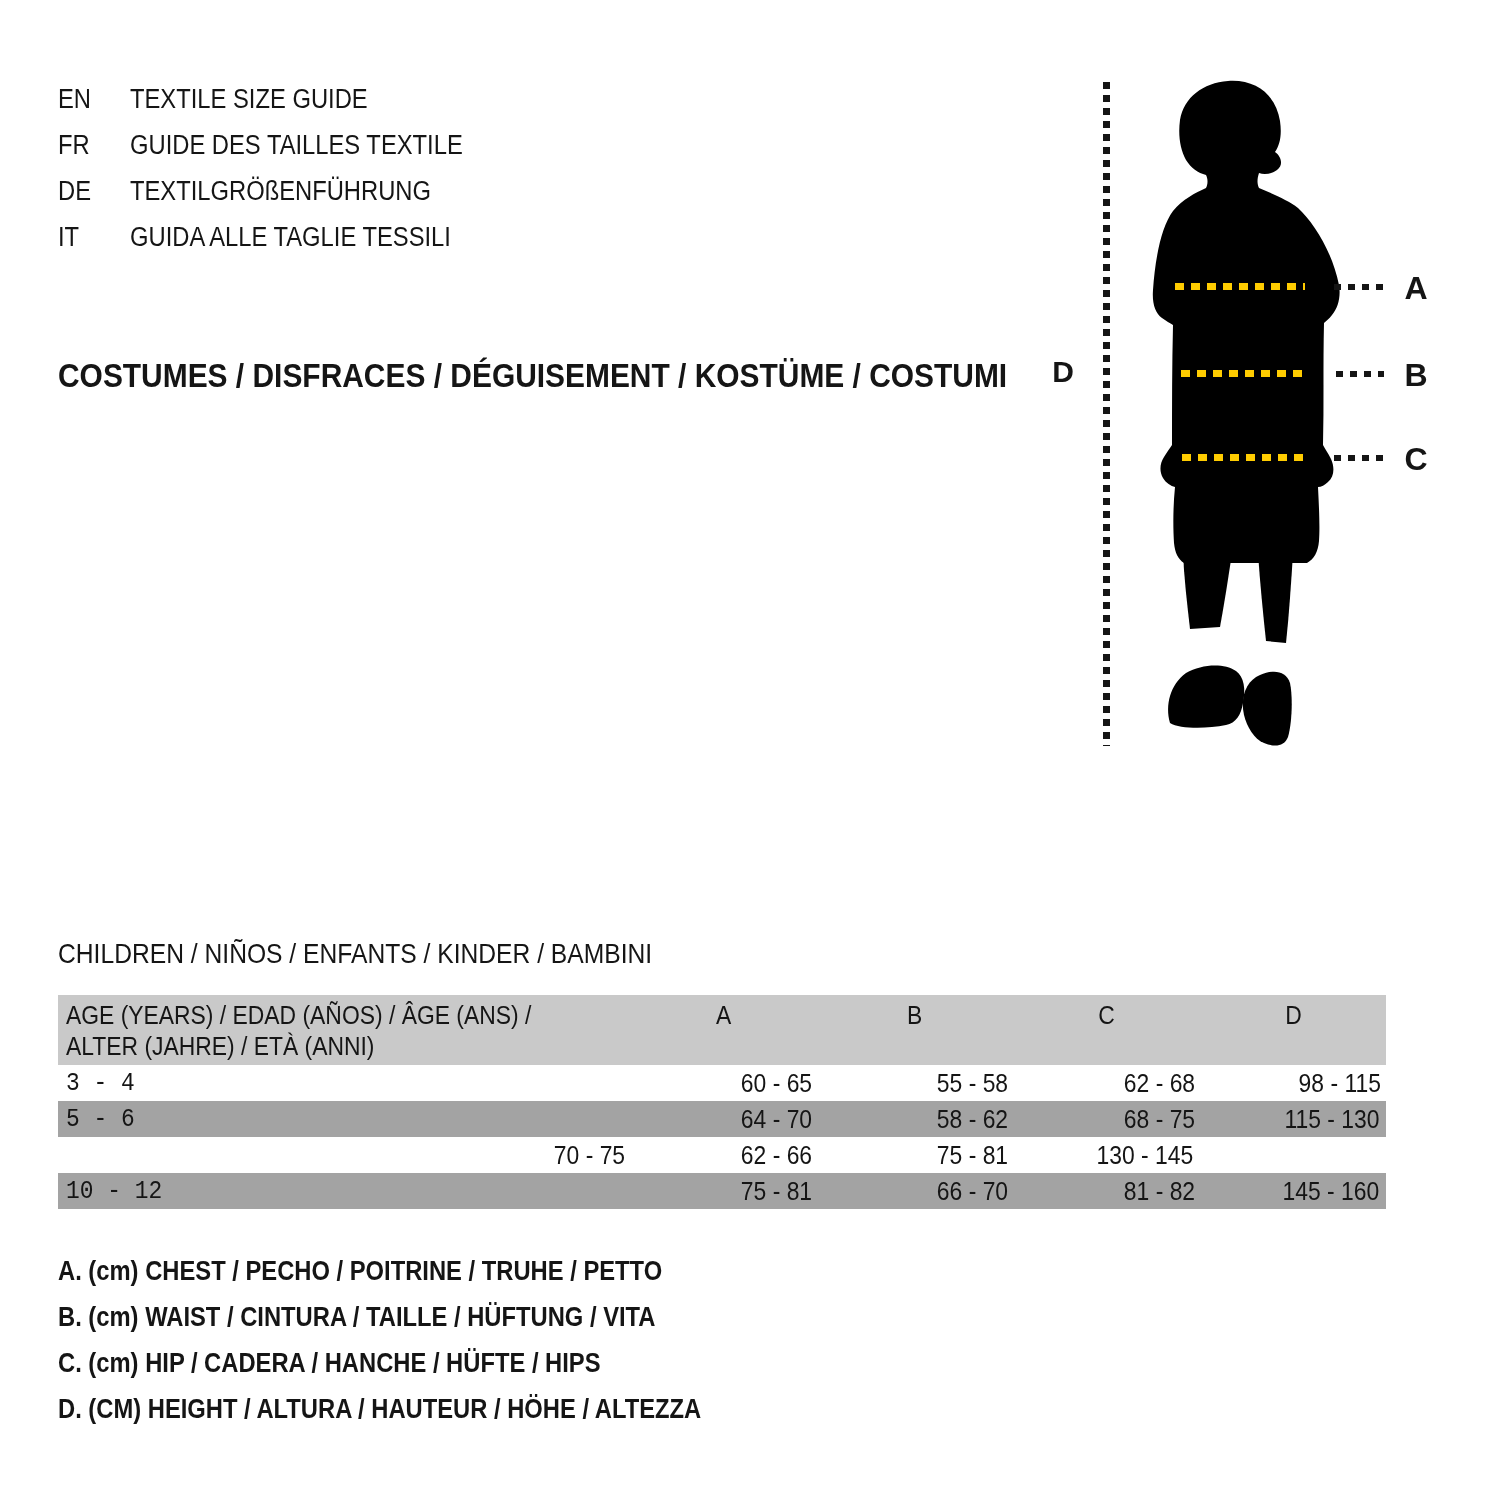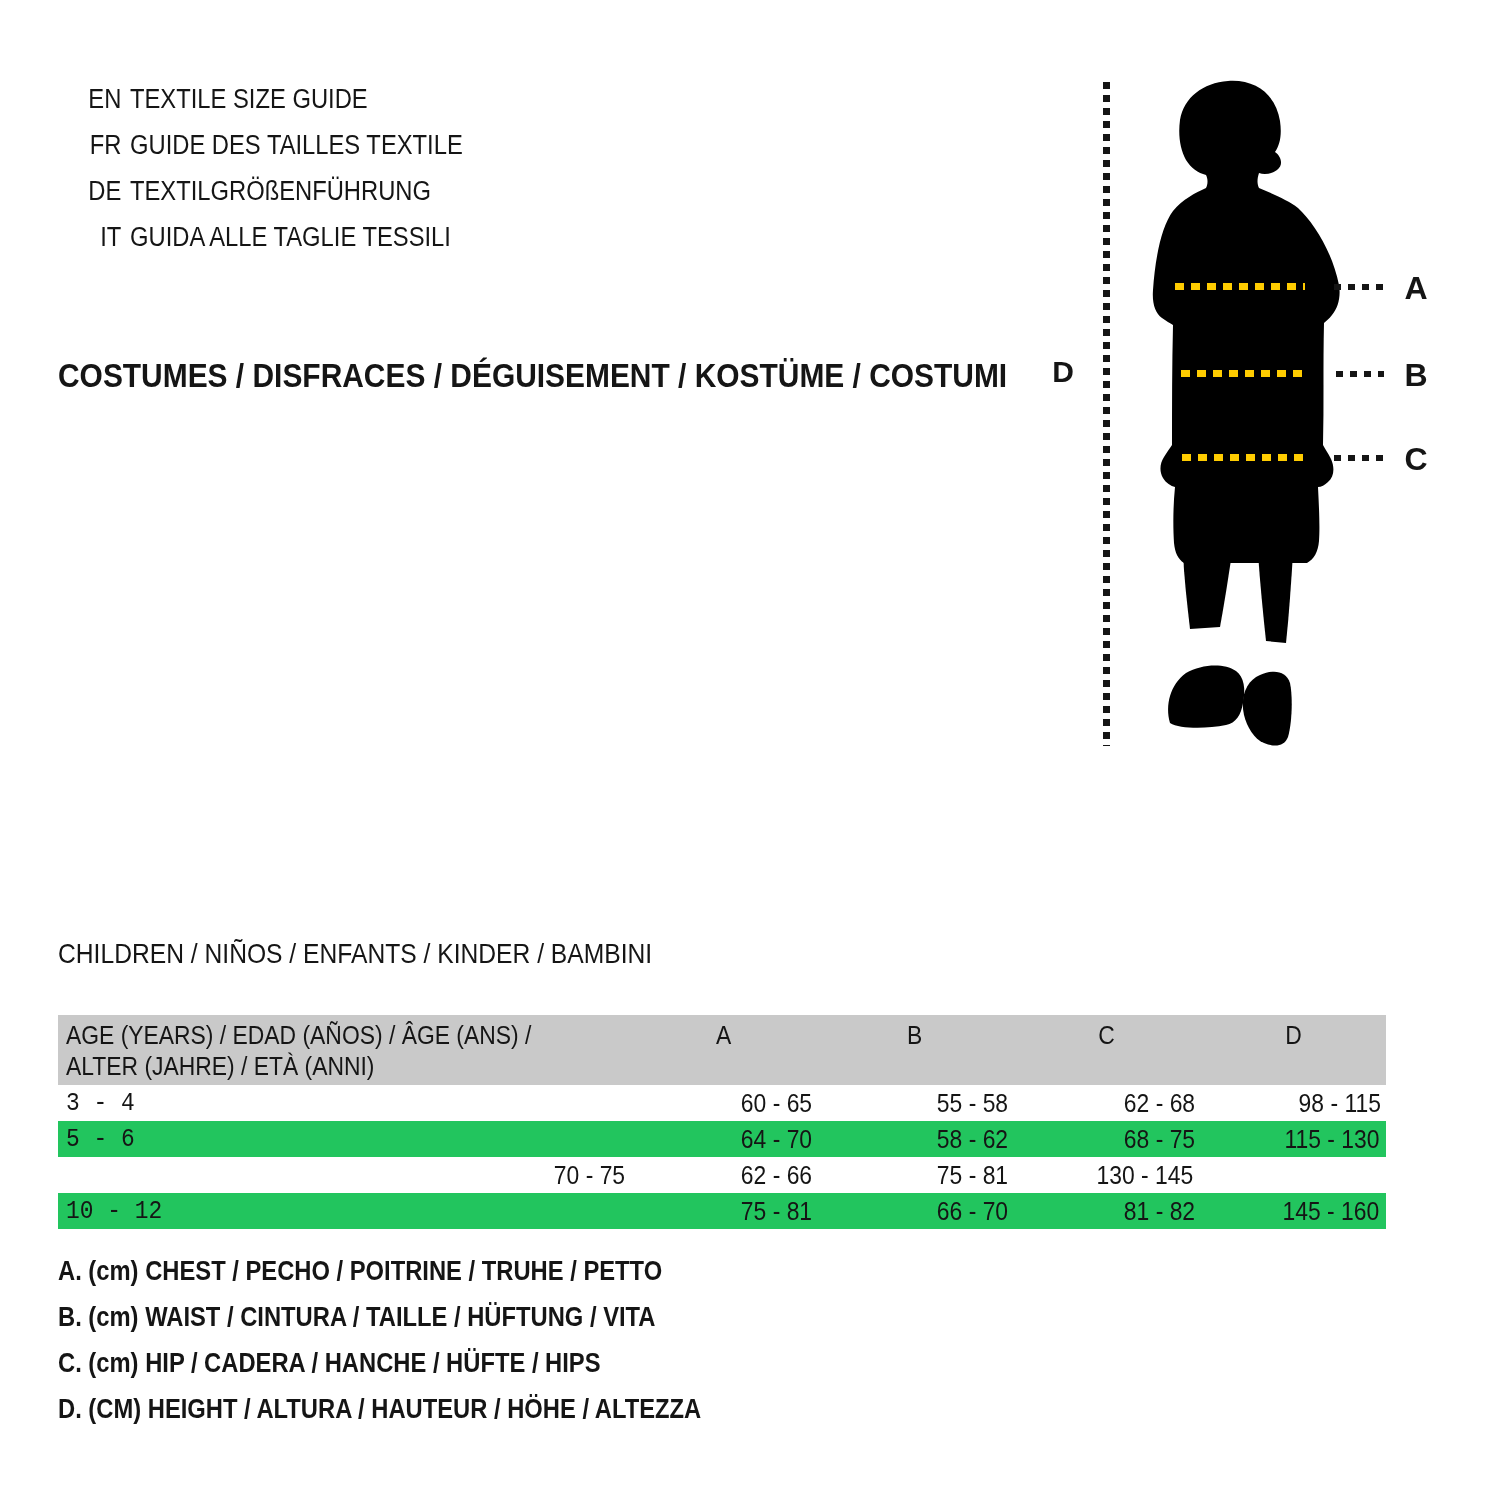--- a/index.html
+++ b/index.html
@@ -6,21 +6,21 @@
   body{
     width:1501px;height:1500px;position:relative;background:#ffffff;
     font-family:"Liberation Sans", sans-serif;color:#151515;overflow:hidden;
   }
   .abs{position:absolute;}
   .cond{display:inline-block;transform:scaleX(.88);transform-origin:0 50%;white-space:nowrap;}
   .cond-c{display:inline-block;transform:scaleX(.88);transform-origin:50% 50%;white-space:nowrap;}
 
   
   .lang-list{left:58px;top:76px;font-size:27px;}
-  .lang-row{display:flex;height:46px;align-items:center;text-align:right;}
+  .lang-row{display:flex;height:46px;align-items:center;}
   .lang-code{width:72px;flex:0 0 72px;}
 
   
   .cat-title{left:58px;top:356px;font-size:34px;font-weight:bold;}
 
   
   .dline-vert{left:1103px;top:82px;width:7px;height:664px;
     background:repeating-linear-gradient(to bottom,#151515 0 7px,transparent 7px 13px);}
   .d-label{left:1046px;top:355px;width:34px;text-align:center;font-size:30px;font-weight:bold;}
   .sil{left:1128px;top:75px;}
@@ -32,29 +32,29 @@
   .k-a{left:1334px;top:284px;width:50px;}
   .k-b{left:1336px;top:371px;width:48px;}
   .k-c{left:1334px;top:455px;width:50px;}
   .m-label{font-size:32px;font-weight:bold;left:1396px;width:40px;text-align:center;}
   .m-a{top:270px;}
   .m-b{top:357px;}
   .m-c{top:441px;}
 
   
   .tbl-title{left:58px;top:938px;font-size:28px;}
-  .size-table{left:58px;top:995px;width:1328px;padding-right:52px;margin-top:20px;}
+  .size-table{left:58px;top:995px;width:1328px;padding-right:52px;}
   .t-head{background:#c9c9c9;height:70px;display:grid;
     grid-template-columns:572px 187px 196px 187px 186px;}
   .t-head .agehdr{padding:5px 0 0 8px;font-size:26px;line-height:31px;}
   .t-head .colhdr{font-size:26px;padding-top:5px;line-height:31px;display:flex;
     justify-content:center;align-items:flex-start;}
   .t-row{height:36px;display:grid;grid-template-columns:572px 187px 196px 187px 186px;
     align-items:center;font-size:26px;}
-  .t-row.alt{background:#22c55e;}
+  .t-row.alt{background:#a3a3a3;}
   .t-row .age{padding-left:8px;font-family:Liberation Mono, monospace;}
   .t-row .val{text-align:right;}
 
   
   .legend{left:58px;top:1248px;font-size:27px;}
   .legend-row{height:46px;display:flex;align-items:center;font-weight:bold;}
 </style>
 </head>
 <body>
 

